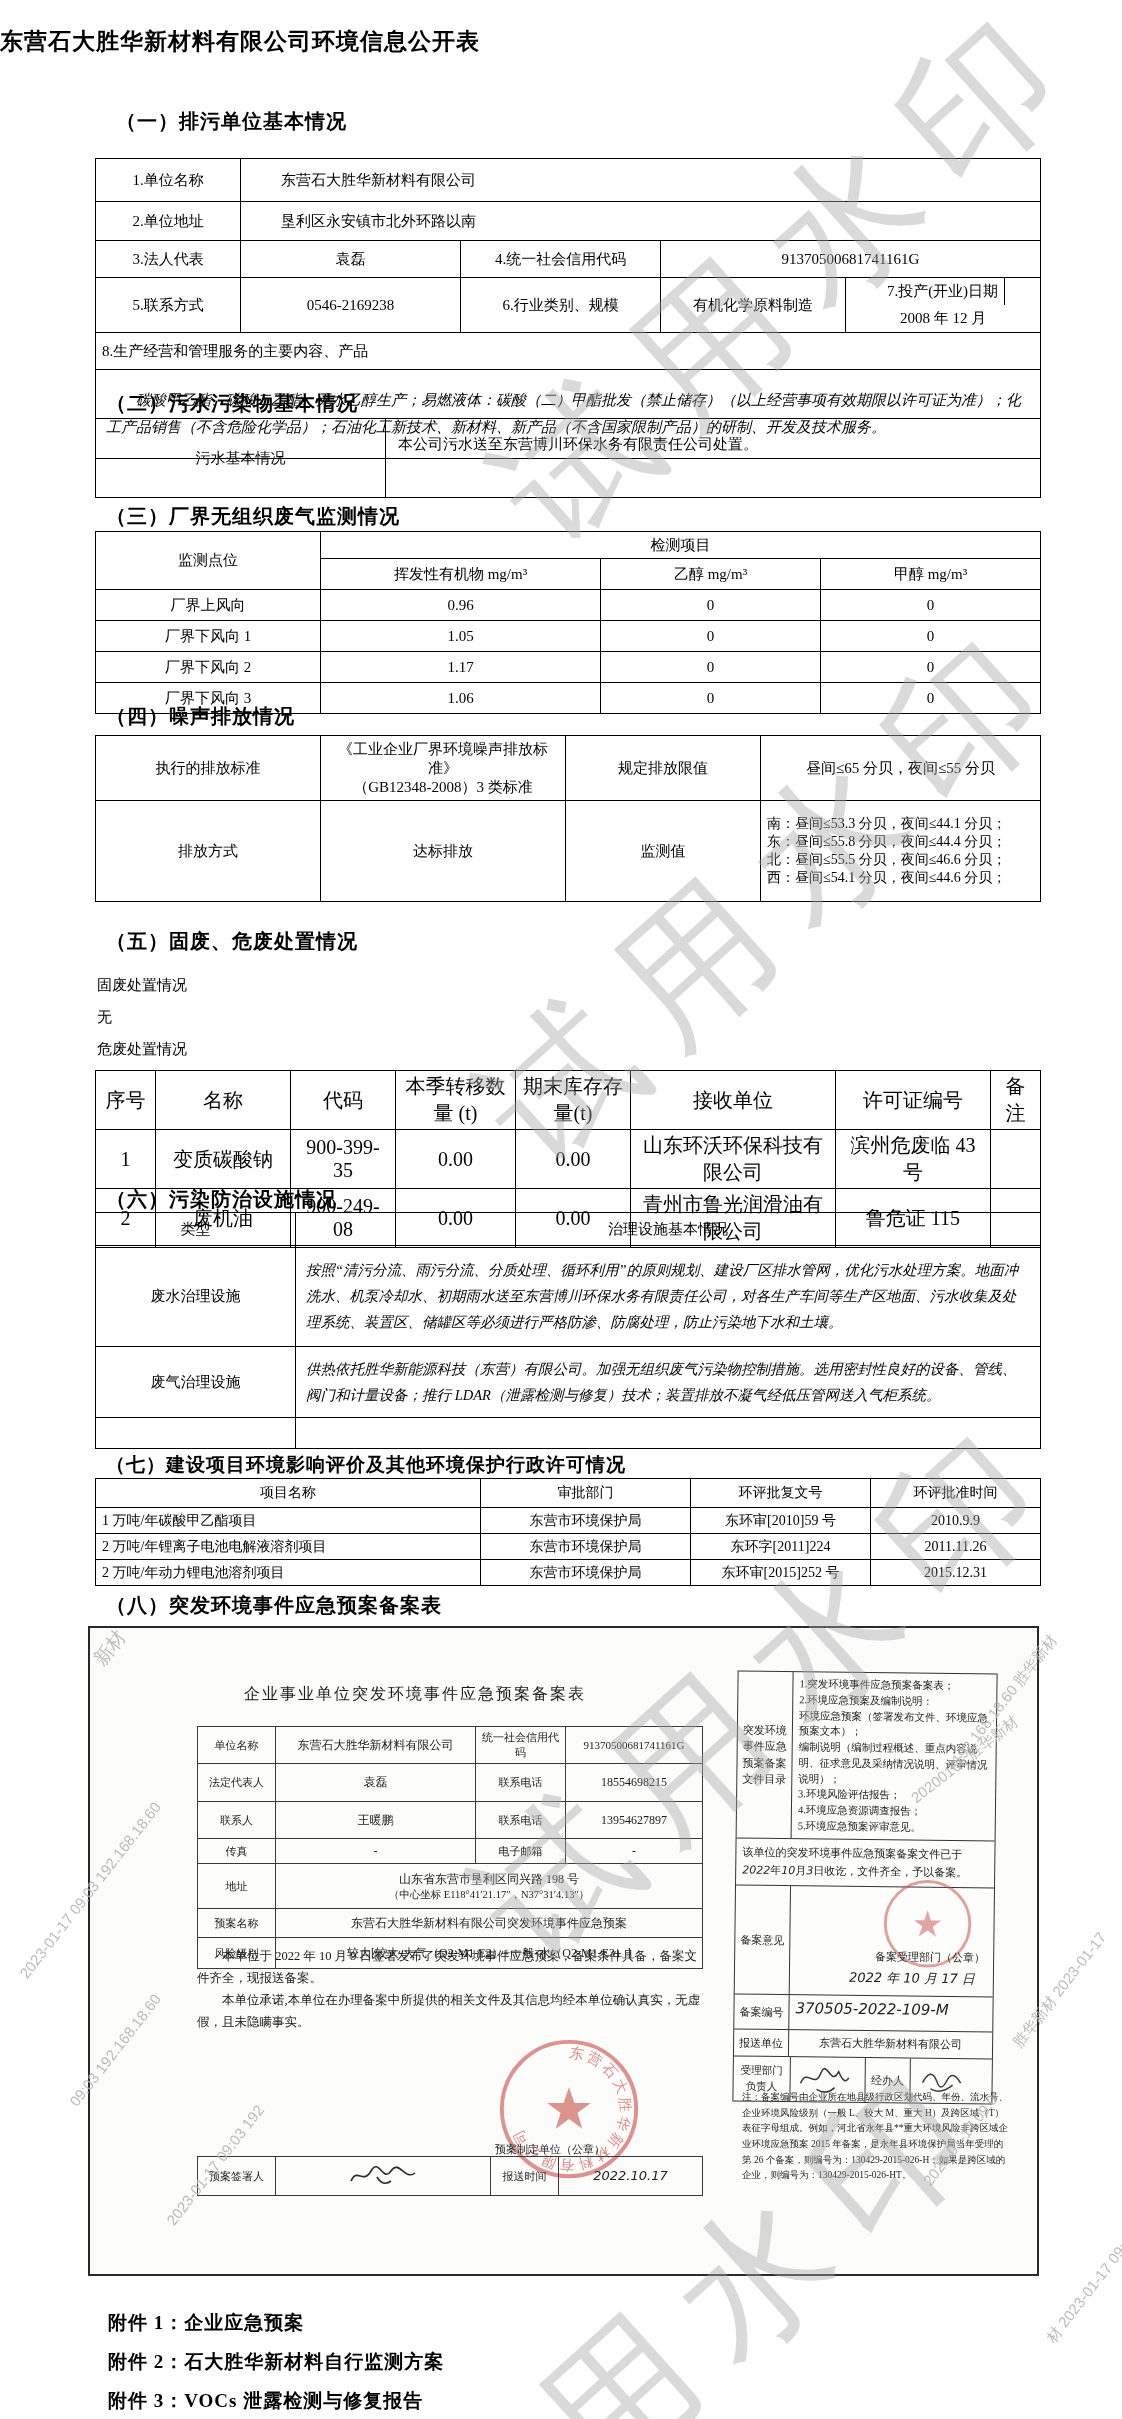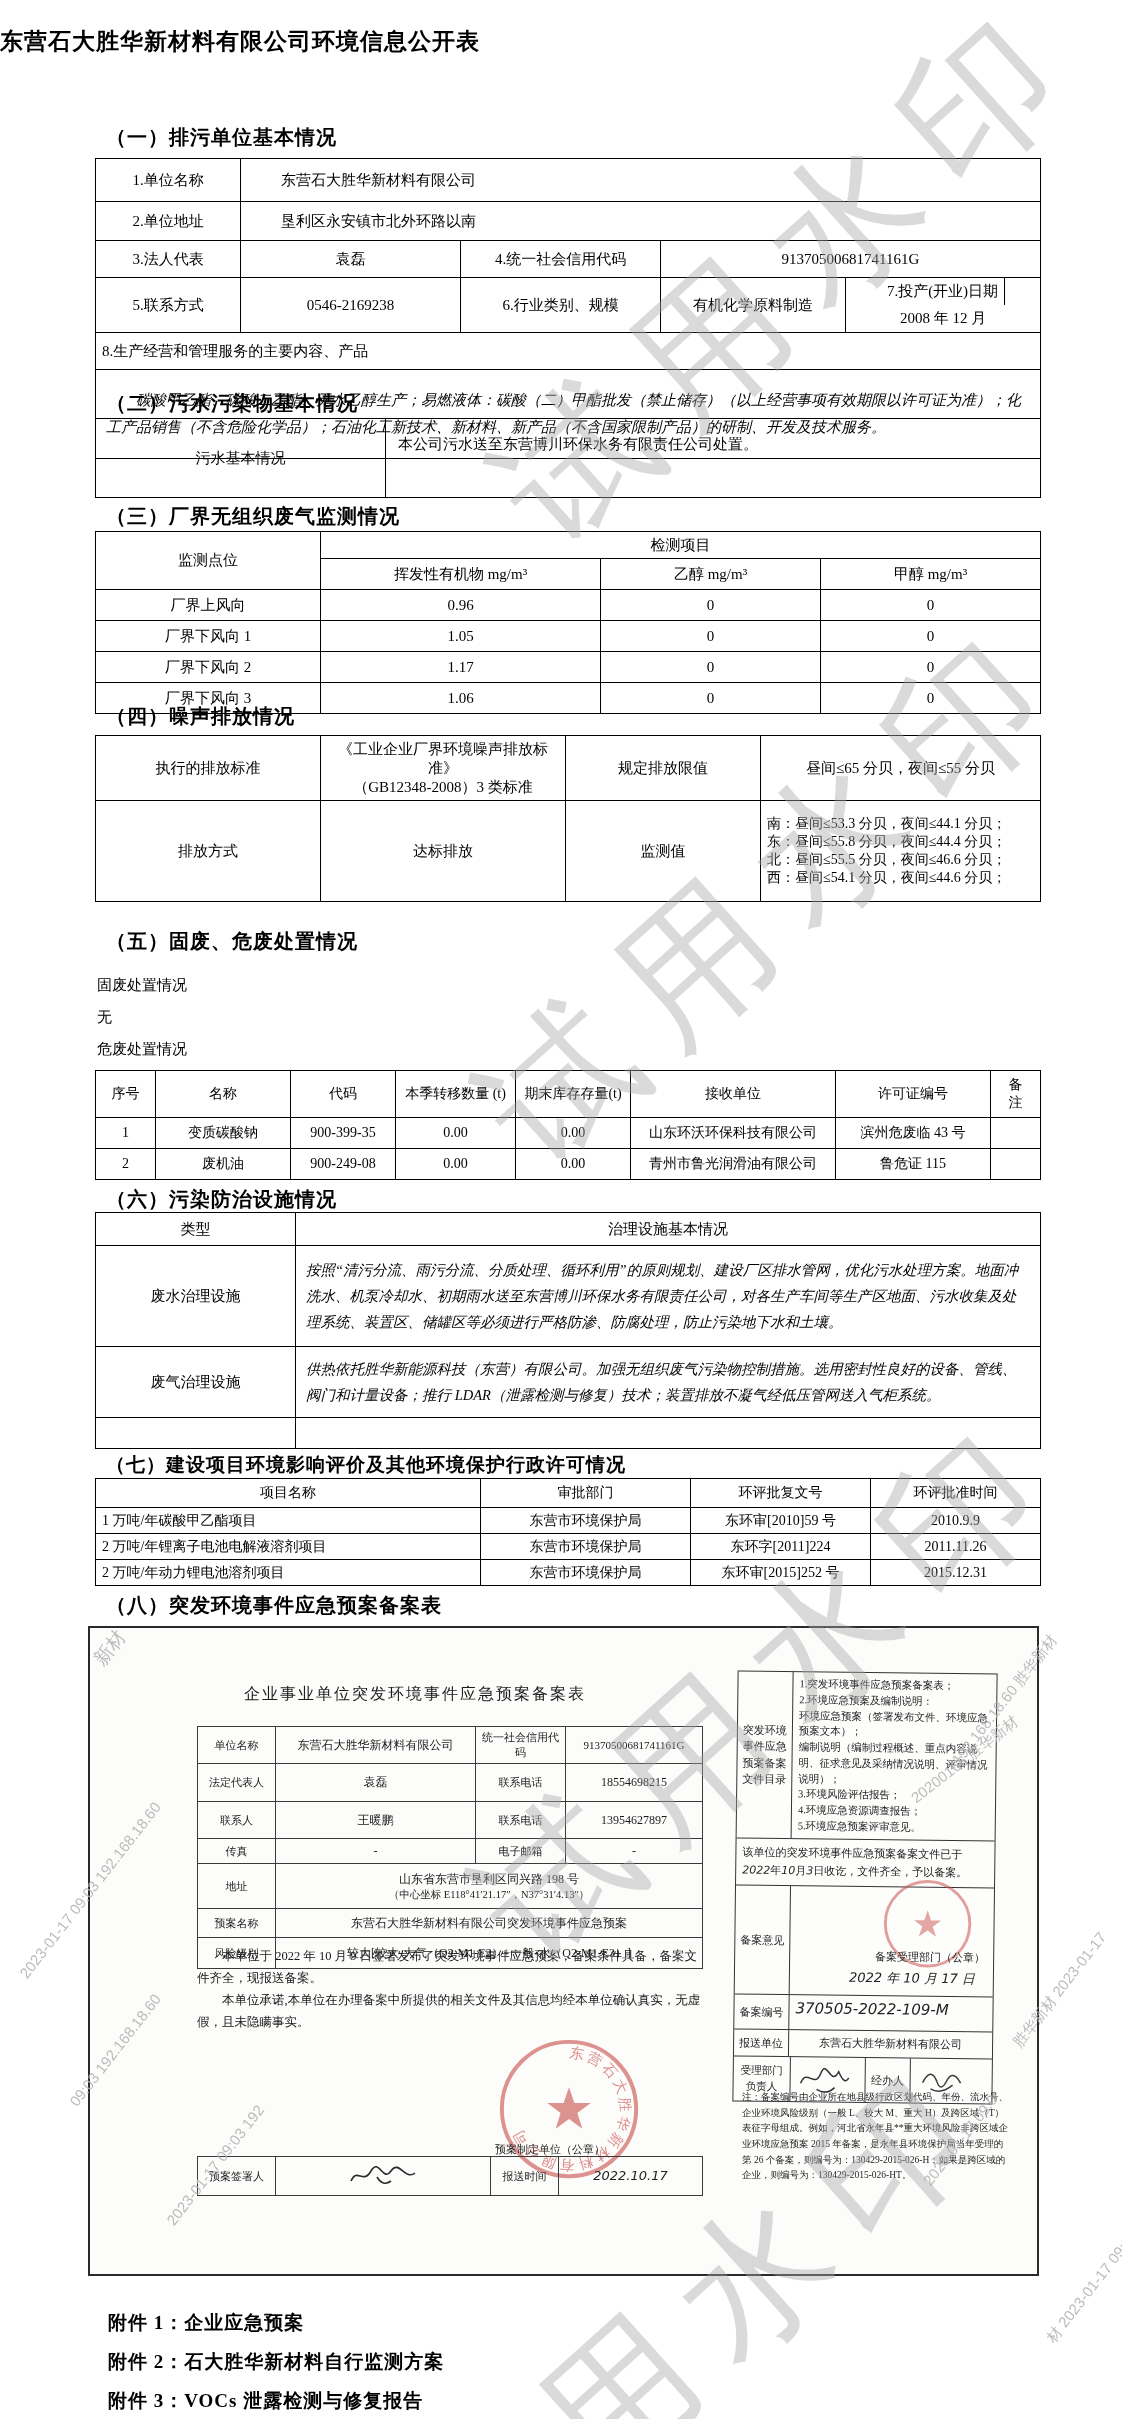--- a/index.html
+++ b/index.html
@@ -36,21 +36,21 @@
   .stamp{position:absolute;opacity:.78;}
   .sig{display:inline-block;vertical-align:middle;}
 </style>
 </head>
 <body>
 
 <div class="page">
 
   <div class="title">东营石大胜华新材料有限公司环境信息公开表</div>
 
-  <div class="sec-h" style="top:124px;">（一）排污单位基本情况</div>
+  <div class="sec-h" style="top:108px;margin-left:10px;">（一）排污单位基本情况</div>
   <table class="doc" style="top:158px;">
     <colgroup>
         <col style="width:145px">
         <col style="width:220px">
         <col style="width:200px">
         <col style="width:185px">
         <col style="width:195px">
       </colgroup>
     <tbody>
         <tr>
@@ -173,21 +173,21 @@
         <div>西：昼间≤54.1 分贝，夜间≤44.6 分贝；</div>
       </td>
     </tr>
   </tbody>
     </table>
 
   <div class="sec-h" style="top:928px;">（五）固废、危废处置情况</div>
   <div style="position:absolute;left:97px;top:976px;font-size:15px;">固废处置情况</div>
   <div style="position:absolute;left:97px;top:1008px;font-size:15px;">无</div>
   <div style="position:absolute;left:97px;top:1040px;font-size:15px;">危废处置情况</div>
-  <table class="doc" style="top:1070px;font-size:14px;">
+  <table class="doc" style="top:1070px;font-size:20px;">
     <colgroup>
         <col style="width:60px">
         <col style="width:135px">
         <col style="width:105px">
         <col style="width:120px">
         <col style="width:115px">
         <col style="width:205px">
         <col style="width:155px">
         <col style="width:50px">
       </colgroup>

